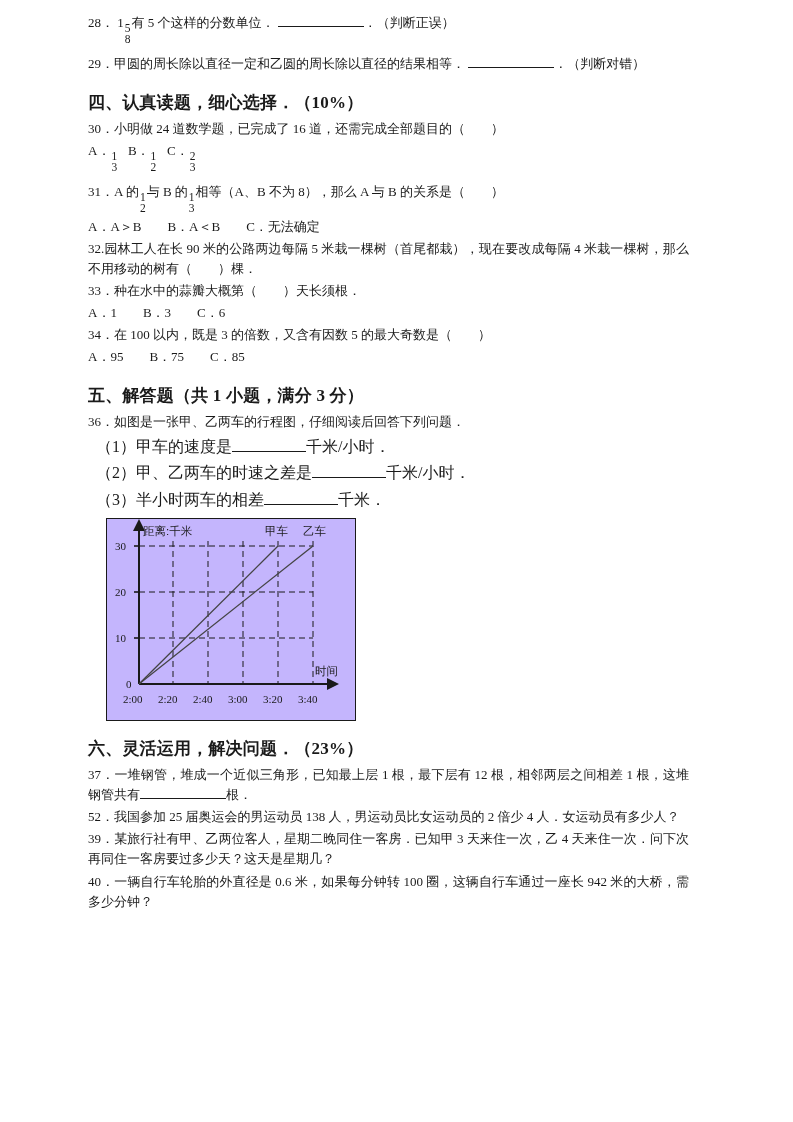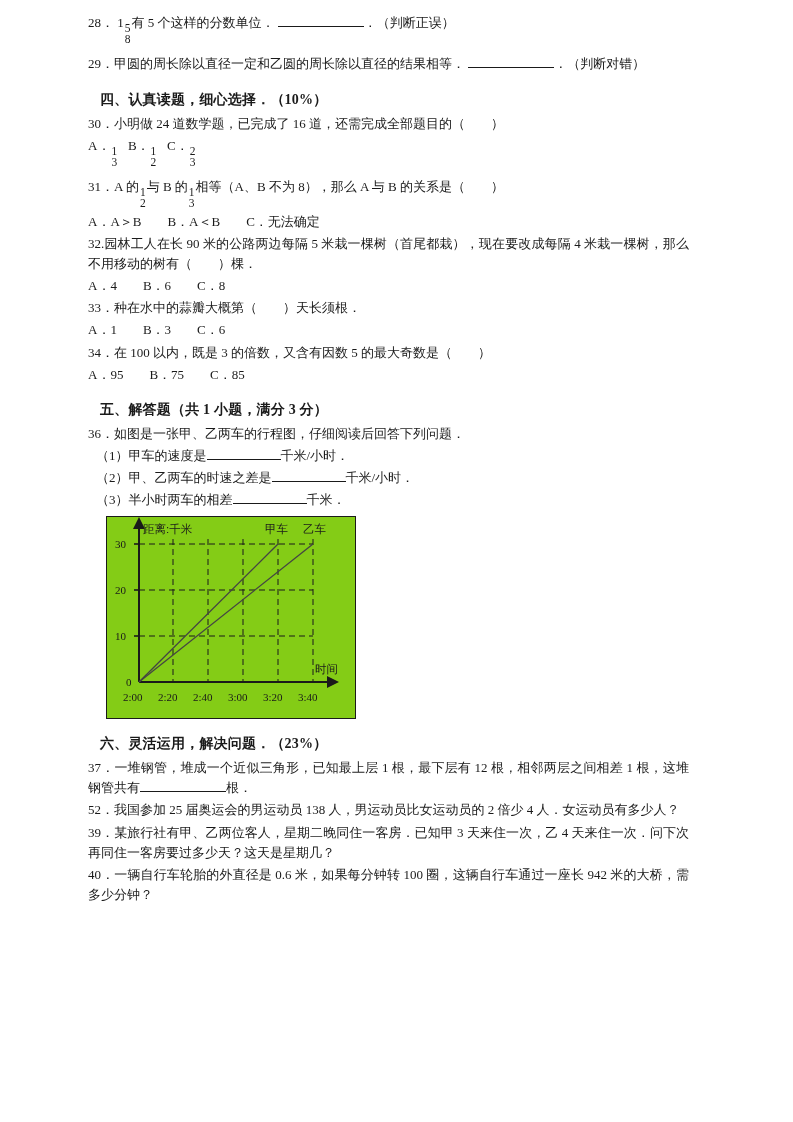--- a/index.html
+++ b/index.html
@@ -8,21 +8,21 @@
     background:#ffffff;
     font-family:"Liberation Serif","DejaVu Serif",serif;
     color:#1a1a1a;
     position:relative;
     overflow:hidden;
   }
   .page { position:absolute; left:88px; top:0; width:617px; }
 
   .q { font-size:13.0px; line-height:1.55; text-align:justify; margin:0 16px 2px 0; }
   .opts { font-size:13.0px; line-height:1.55; margin:1px 0 2px 0; }
-  .sect { font-size:14px; font-weight:bold; line-height:1.6; margin:14px 0 3px 12px; letter-spacing:0.2px; }
+  .sect { font-size:17px; font-weight:bold; line-height:1.6; margin:14px 0 3px 0; letter-spacing:0.2px; }
 
   .blank { display:inline-block; border-bottom:1px solid #1a1a1a; vertical-align:baseline; }
   .b-md  { width:74px; }
   .b-lg  { width:86px; }
 
   
   .frac {
     display:inline-flex; flex-direction:column; align-items:center;
     vertical-align:-0.42em; line-height:0.98; margin:0 1px; font-size:11.5px;
   }
@@ -33,30 +33,30 @@
 
   .spacer-sm { height:7px; }
   .spacer-md { height:13px; }
 
   
   .chart-wrap { margin:5px 0 0 18px; }
   .chart-frame {
     position:relative;
     width:250px; height:203px;
     border:1px solid #1a1a1a;
-    background:#84cc16;
+    background:#c4b5fd;
     box-sizing:border-box;
   }
   .chart-svg { display:block; }
 
   .tick-lbl { font-size:11px; fill:#1a1a1a; font-family:"Liberation Serif","DejaVu Serif",serif; }
   .ax-lbl   { font-size:11.5px; fill:#1a1a1a; font-family:"Liberation Sans","DejaVu Sans",sans-serif; }
   .leg-lbl  { font-size:11.5px; fill:#1a1a1a; font-family:"Liberation Sans","DejaVu Sans",sans-serif; }
 
-  .sub-item { font-size:13.0px; line-height:1.6; margin:0 0 1px 0; padding-left:8px; }
+  .sub-item { font-size:16px; line-height:1.6; margin:0 0 1px 0; padding-left:8px; }
 </style>
 </head>
 <body>
 
 <div class="page">
 
   <div class="spacer-md"></div>
 
   <p class="q">
     <span>28．</span>
@@ -105,21 +105,20 @@
       </span><span>与 B 的</span><span class="frac">
         <span class="num">1</span>
         <span class="den">3</span>
       </span><span>相等（A、B 不为 8），那么 A 与 B 的关系是（　　）</span>
   </p>
   <p class="opts">A．A＞B　　B．A＜B　　C．无法确定</p>
 
   <p class="q">
     <span>32.</span><span>园林工人在长 90 米的公路两边每隔 5 米栽一棵树（首尾都栽），现在要改成每隔 4 米栽一棵树，那么不用移动的树有（　　）棵．</span>
   </p>
-  <p class="opts">A．4　　B．6　　C．8</p>
 
   <p class="q">
     <span>33．</span><span>种在水中的蒜瓣大概第（　　）天长须根．</span>
   </p>
   <p class="opts">A．1　　B．3　　C．6</p>
 
   <p class="q">
     <span>34．</span><span>在 100 以内，既是 3 的倍数，又含有因数 5 的最大奇数是（　　）</span>
   </p>
   <p class="opts">A．95　　B．75　　C．85</p>

